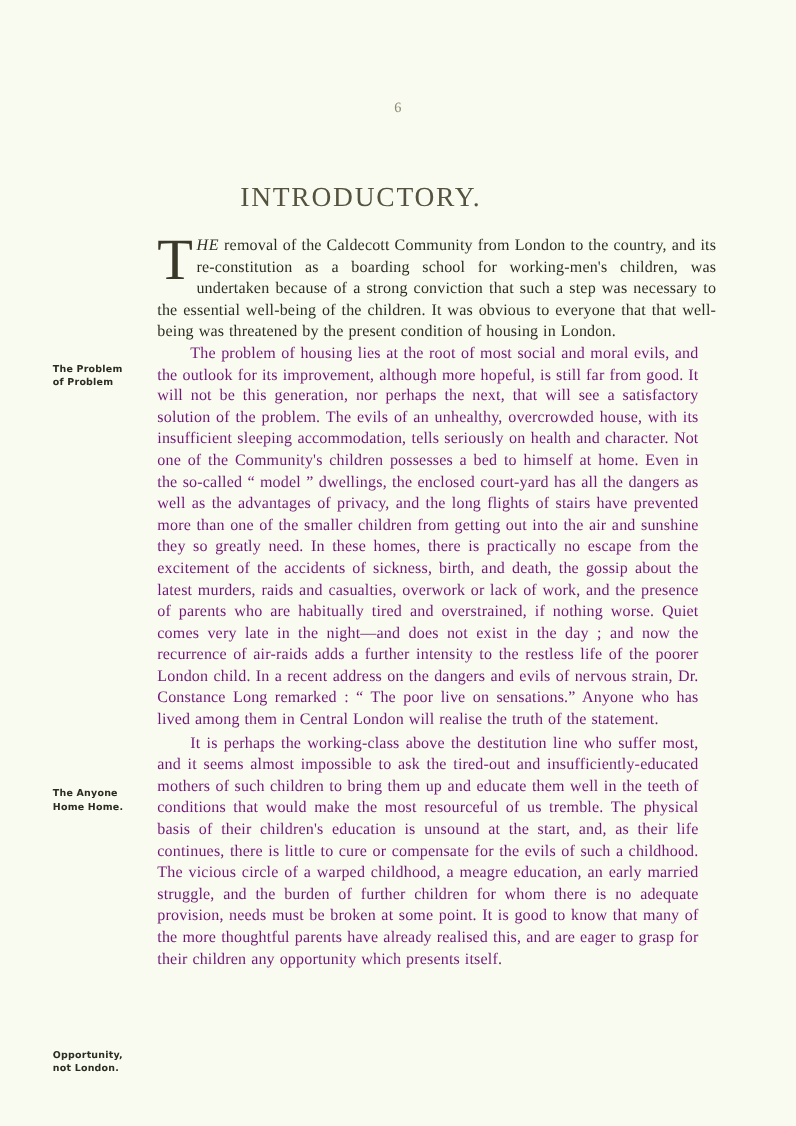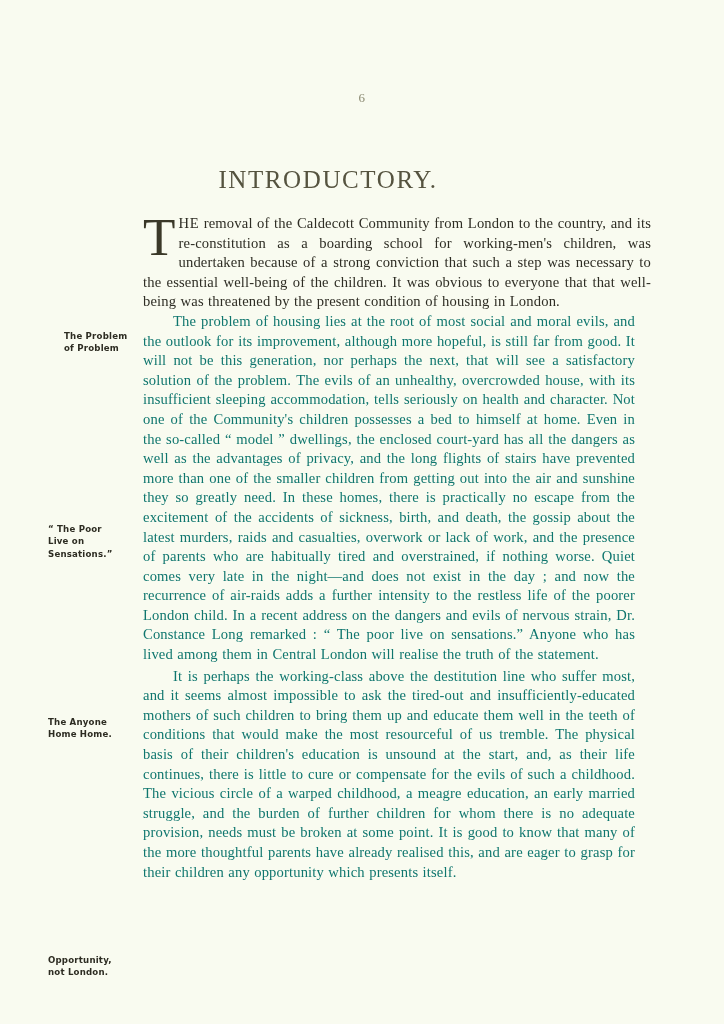--- a/index.html
+++ b/index.html
@@ -58,21 +58,21 @@
     width: 508px;
   }
 
   .para {
     margin: 0 16px 0 0;
     text-align: justify;
     text-align-last: left;
     font-size: 14.6px;
     line-height: 19.6px;
     letter-spacing: 0.15px;
-    color: #0f766e;
+    color: #701a75;
     word-spacing: 0.6px;
     hyphens: none;
   }
 
   .para + .para {
     margin-top: 2px;
   }
 
   .para.indent {
     text-indent: 30px;
@@ -93,66 +93,62 @@
     float: left;
     font-size: 53px;
     line-height: 43px;
     padding: 2px 2px 0 0;
     margin: 0 1px 0 0;
     font-family: "Liberation Serif", serif;
     color: #3a3828;
   }
   .smallcaps-lead {
     letter-spacing: 0.6px;
+    font-style: italic;
   }
 
   .sc {
     font-size: 0.86em;
     letter-spacing: 0.7px;
   }
 
   
   .marginnote {
     position: absolute;
     left: 48px;
     width: 96px;
     font-family: "DejaVu Sans", sans-serif;
     font-size: 8.6px;
     font-weight: bold;
     line-height: 12.4px;
     color: #2d2c22;
     letter-spacing: 0.2px;
     text-align: left;
   }
-  .mn-1 { top: 330px; margin-left: 16px; }
+  .mn-1 { top: 330px; }
   .mn-2 { top: 523px; }
   .mn-3 { top: 716px; }
   .mn-4 { top: 954px; }
 
   .mn-line { display: block; white-space: pre; }
 </style>
 </head>
 <body>
 
 <div class="page">
 
   <div class="folio">6</div>
 
   <h1 class="page-title">INTRODUCTORY.</h1>
 
   <div class="marginnote mn-1">
     <span class="mn-line">The Problem</span>
     <span class="mn-line">of Problem</span>
   </div>
 
-  <div class="marginnote mn-2">
-    <span class="mn-line">“ The Poor</span>
-    <span class="mn-line">Live on</span>
-    <span class="mn-line">Sensations.”</span>
-  </div>
 
   <div class="marginnote mn-3">
     <span class="mn-line">The Anyone</span>
     <span class="mn-line">Home Home.</span>
   </div>
 
   <div class="marginnote mn-4">
     <span class="mn-line">Opportunity,</span>
     <span class="mn-line">not London.</span>
   </div>

